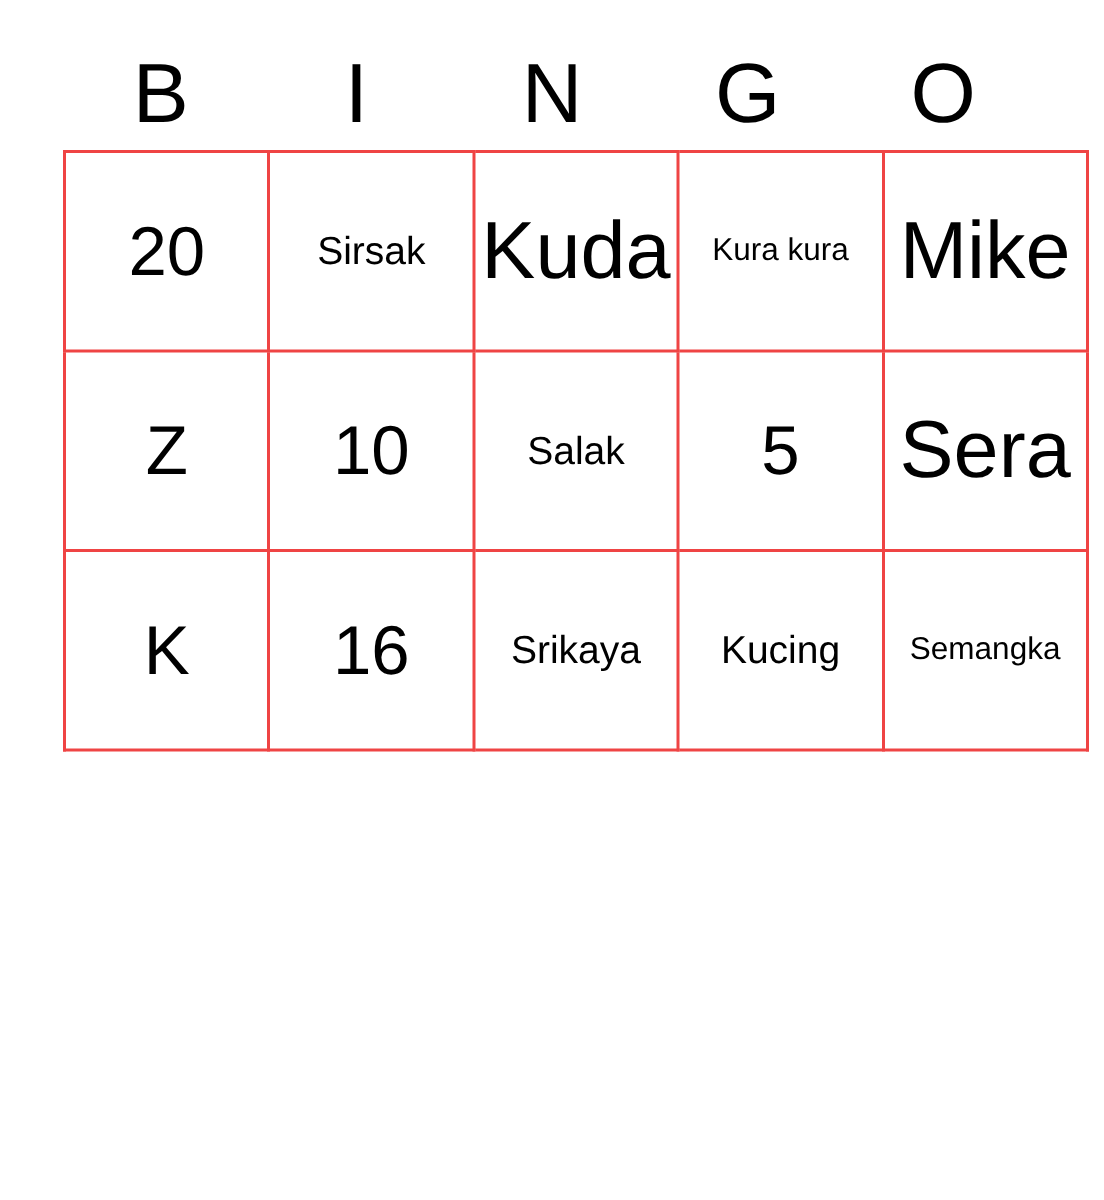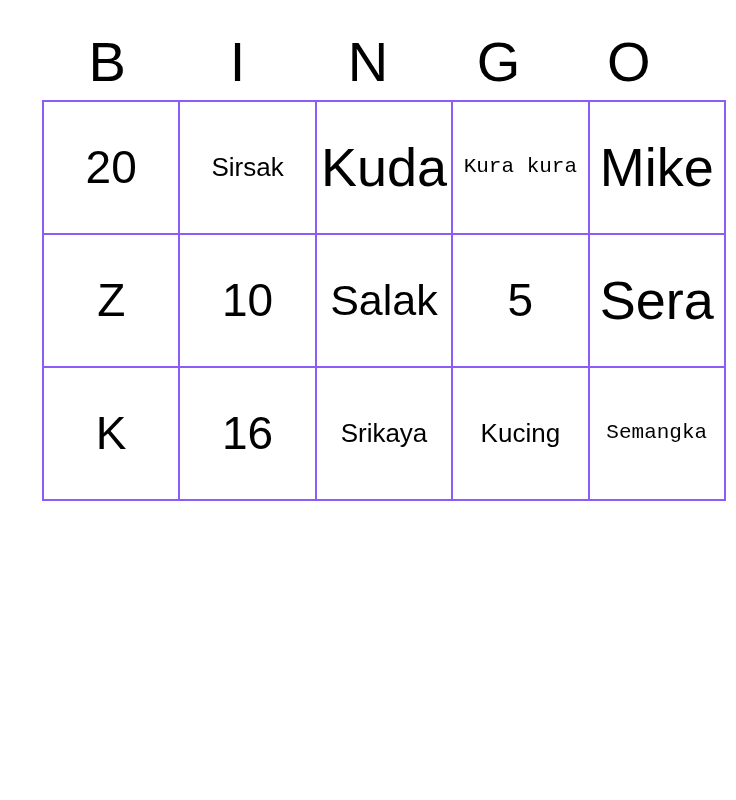--- a/index.html
+++ b/index.html
@@ -33,40 +33,40 @@
     line-height: 76px;
     font-weight: 400;
     letter-spacing: 0px;
   }
   table.grid {
     border-collapse: collapse;
     width: 652px;
     table-layout: fixed;
   }
   table.grid td {
-    border: 2px solid #8b5cf6;
+    border: 2px solid #ef4444;
     width: 130.4px;
     height: 131px;
     text-align: center;
     vertical-align: middle;
     padding: 0 2px;
     overflow: hidden;
   }
   .cell-text {
     display: block;
     width: 100%;
     line-height: 1.05;
     word-break: break-word;
   }
   
   .fs-xl { font-size: 46px; }
   .fs-lg { font-size: 54px; }
-  .fs-md { font-size: 43px; }
+  .fs-md { font-size: 26px; }
   .fs-sm { font-size: 26px; }
-  .fs-xs { font-size: 21px; font-family: Liberation Mono, monospace; }
+  .fs-xs { font-size: 21px; }
 </style>
 </head>
 <body>
 
 <div id="bingo-card">
 
   <div id="header-row">
     <div class="header-cell">B</div>
     <div class="header-cell">I</div>
     <div class="header-cell">N</div>

